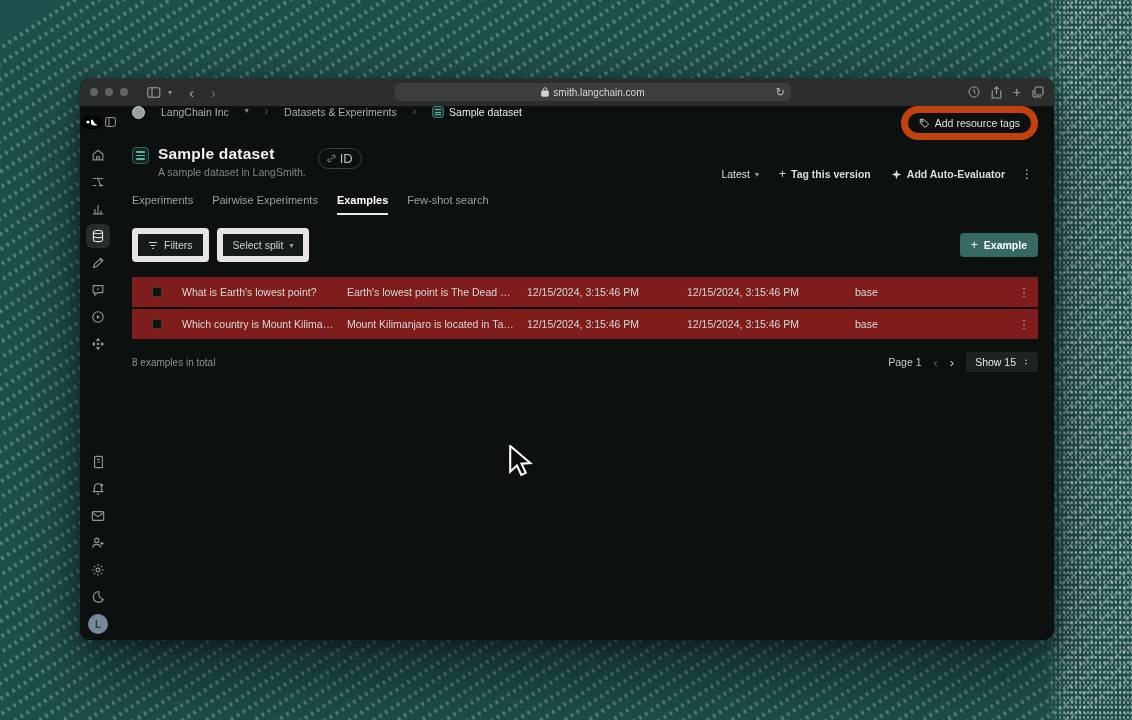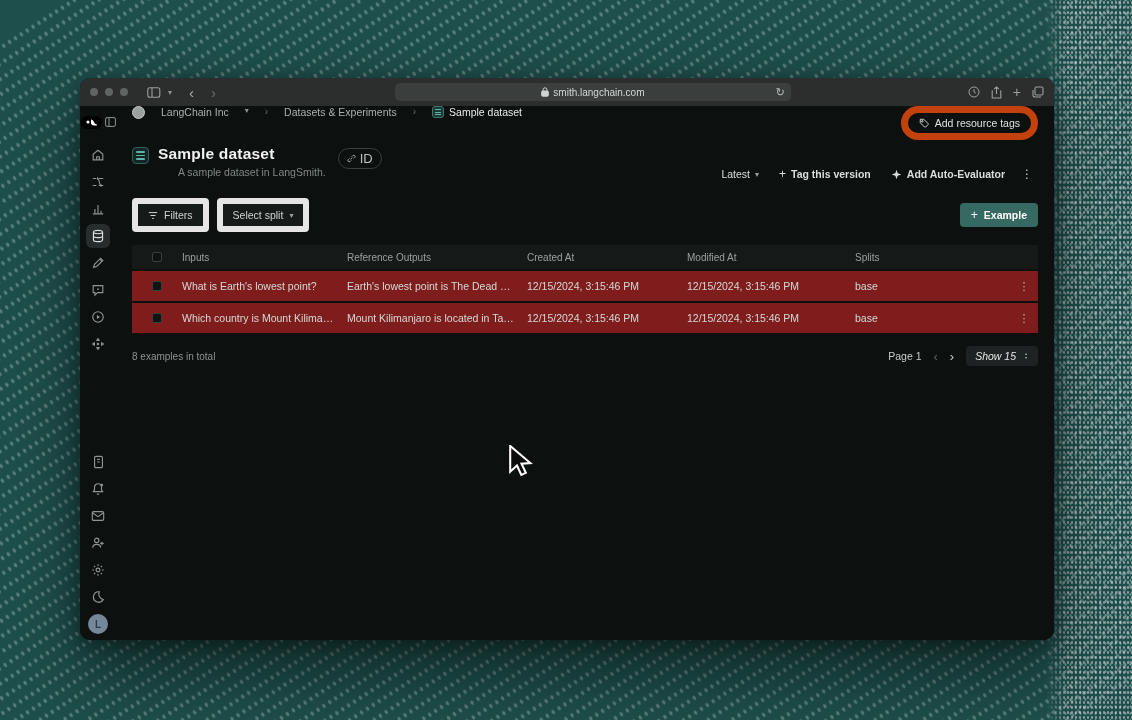--- a/index.html
+++ b/index.html
@@ -60,21 +60,21 @@
   .mini-ds i { display:block; height:1px; background:#67b3a6; }
   .add-tags { margin-left:auto; display:flex; align-items:center; gap:6px; border:7px solid #c2410c; border-radius:999px;
     padding:4px 11px; font-size:10.5px; color:#dde1e0; }
 
   .title-row { margin-top:5px; display:flex; align-items:flex-start; }
   .ds-icon { width:17px; height:17px; border-radius:4px; background:rgba(63,157,142,0.16); border:1px solid #30615a;
     display:flex; flex-direction:column; justify-content:center; gap:2px; padding:0 3px; margin-top:2px; }
   .ds-icon i { display:block; height:1.5px; background:#5fb4a7; border-radius:1px; }
   .title-block { margin-left:9px; }
   .page-title { font-size:15.5px; font-weight:700; color:#eff2f1; letter-spacing:0.2px; }
-  .subtitle { font-size:10.5px; color:#7f8987; margin-top:3px;margin-left:20px; }
+  .subtitle { font-size:10.5px; color:#7f8987; margin-top:3px; }
   .id-pill { margin-left:12px; margin-top:3px; display:flex; align-items:center; gap:4px; border:1px solid #394140;
     border-radius:999px; padding:2px 8px; font-size:13px; color:#b9c0be; }
   .version-controls { margin-left:auto; display:flex; align-items:center; gap:2px; font-size:10.5px; color:#d9dedc; margin-top:18px; }
   .vc-btn { display:flex; align-items:center; gap:5px; padding:4px 9px; border-radius:4px; white-space:nowrap; }
   .vc-chev { font-size:8px; color:#9aa19f; }
   .kebab { font-size:12px; color:#c3c9c7; padding:2px 5px; }
 
   .tabs { margin-top:9px; display:flex; gap:19px; font-size:11px; }
   .tab { color:#99a19f; padding-bottom:7px; white-space:nowrap; }
   .tab.active { color:#ffffff; font-weight:700; border-bottom:2px solid #e9ecea; }
@@ -92,21 +92,21 @@
   .tbody-row { height:30px; background:#7f1d1d; margin-top:2px; font-size:10.5px; color:#d4d9d7; }
   .cell { overflow:hidden; text-overflow:ellipsis; white-space:nowrap; padding-right:10px; }
   .cb-cell { display:flex; justify-content:center; }
   .checkbox { width:10px; height:10px; border-radius:2px; border:1px solid #39403e; background:#10514f00; background:#0f1413; }
   .row-kebab { text-align:center; font-size:11px; color:#b7bebc; }
 
   .table-footer { margin-top:13px; display:flex; align-items:center; font-size:10px; color:#8c9492; }
   .pager { margin-left:auto; display:flex; align-items:center; gap:12px; font-size:10.5px; color:#c7cdcb; }
   .pg-chev { font-size:13px; }
   .pg-chev.dim { color:#5e6664; }
-  .show-btn { display:flex; align-items:center; gap:7px; background:#1d2322; border-radius:4px; padding:4px 9px; color:#e4e8e6;font-style:italic; }
+  .show-btn { display:flex; align-items:center; gap:7px; background:#1d2322; border-radius:4px; padding:4px 9px; color:#e4e8e6; }
   .spinner { display:flex; flex-direction:column; line-height:4px; font-size:6px; color:#aeb5b3; }
 
   
   .cursor { position:absolute; left:508px; top:445px; width:27px; height:32px; z-index:50; }
 </style>
 </head>
 <body>
 
 <div class="bg-lines"></div>
 <div class="bg-mesh"></div>
@@ -326,50 +326,45 @@
           <span class="vc-btn">
             <svg width="11" height="11" viewBox="0 0 16 16" fill="#d9dedc">
                 <path d="M8 1l1.7 5.3L15 8l-5.3 1.7L8 15l-1.7-5.3L1 8l5.3-1.7z"></path>
               </svg>
             <span style="font-weight:600;">Add Auto-Evaluator</span>
           </span>
           <span class="kebab">⋮</span>
         </div>
       </div>
 
+      <div class="tabs">
+        <span class="tab">Experiments</span>
+        <span class="tab">Pairwise Experiments</span>
+        <span class="tab active">Examples</span>
+        <span class="tab">Few-shot search</span>
+      </div>
 
       <div class="toolbar">
         <span class="tool-btn">
           <svg width="10" height="9" viewBox="0 0 12 10" fill="none" stroke="#ced4d2" stroke-width="1.2">
               <path d="M1 1.5h10M3 5h6M5 8.5h2"></path>
             </svg>
           <span>Filters</span>
         </span>
         <span class="tool-btn">
           <span>Select split</span>
           <span class="vc-chev">▾</span>
         </span>
         <span class="example-btn">
           <span class="plus">+</span>
           <span>Example</span>
         </span>
       </div>
 
       <div class="table">
-        <div class="trow thead">
-          <span class="cb-cell">
-              <span class="checkbox"></span>
-            </span>
-          <span class="cell">Inputs</span>
-          <span class="cell">Reference Outputs</span>
-          <span class="cell">Created At</span>
-          <span class="cell">Modified At</span>
-          <span class="cell">Splits</span>
-          <span></span>
-        </div>
 
         <div class="trow tbody-row">
           <span class="cb-cell">
               <span class="checkbox"></span>
             </span>
           <span class="cell">What is Earth's lowest point?</span>
           <span class="cell">Earth's lowest point is The Dead Sea.</span>
           <span class="cell">12/15/2024, 3:15:46 PM</span>
           <span class="cell">12/15/2024, 3:15:46 PM</span>
           <span class="cell">base</span>

